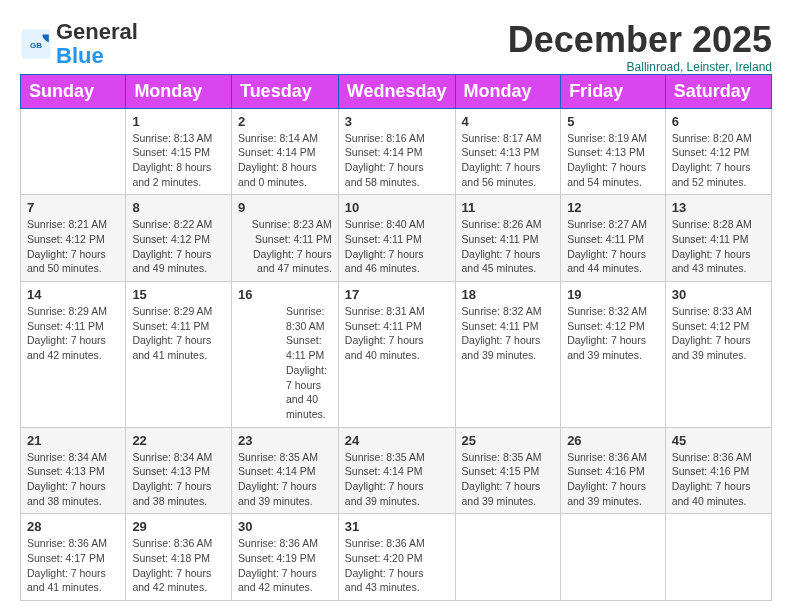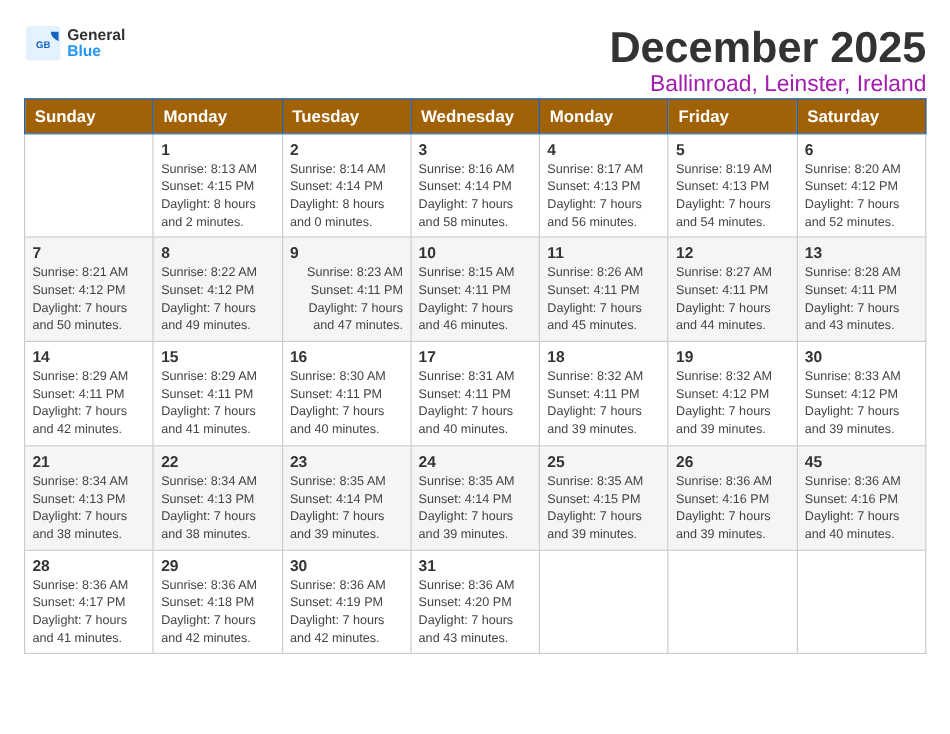--- a/index.html
+++ b/index.html
@@ -13,55 +13,55 @@
     .header {
       display: flex;
       justify-content: space-between;
       align-items: flex-start;
     }
     .logo {
       display: flex;
       align-items: center;
     }
     .logo-text {
-      font-size: 13px;
+      font-size: 22px;
       font-weight: bold;
       line-height: 1.1;
     }
     .logo-general { color: #333; }
     .logo-blue { color: #2196F3; }
     .logo-icon {
       width: 32px;
       height: 32px;
       margin-right: 4px;
     }
     .title-block {
       text-align: right;
     }
     .month-title {
       font-size: 36px;
       font-weight: bold;
       color: #333;
       line-height: 1.1;
     }
     .location {
-      font-size: 19px;
-      color: #a21caf;
+      font-size: 12px;
+      color: #0f766e;
     }
     .calendar {
       width: 100%;
       border-collapse: collapse;
       border: 1px solid #ccc;
     }
     .calendar th {
-      background-color: #a16207;
+      background-color: #d946ef;
       color: white;
       text-align: left;
       padding: 6px 8px;
-      font-size: 14px;
+      font-size: 18px;
       border: 1px solid #1565C0;
     }
     .calendar td {
       border: 1px solid #ccc;
       vertical-align: top;
       padding: 5px 6px;
       width: calc(100% / 7);
       min-height: 80px;
       font-size: 11px;
       color: #333;
@@ -182,21 +182,21 @@
         </td>
         <td>
           <span class="day-number">9</span>
           <div class="day-info" style="white-space: pre-line; text-align: right;">Sunrise: 8:23 AM
 Sunset: 4:11 PM
 Daylight: 7 hours
 and 47 minutes.</div>
         </td>
         <td>
           <span class="day-number">10</span>
-          <div class="day-info" style="white-space: pre-line;">Sunrise: 8:15 AM
+          <div class="day-info" style="white-space: pre-line;">Sunrise: 8:40 AM
 Sunset: 4:11 PM
 Daylight: 7 hours
 and 46 minutes.</div>
         </td>
         <td>
           <span class="day-number">11</span>
           <div class="day-info" style="white-space: pre-line;">Sunrise: 8:26 AM
 Sunset: 4:11 PM
 Daylight: 7 hours
 and 45 minutes.</div>
@@ -226,21 +226,21 @@
         </td>
         <td>
           <span class="day-number">15</span>
           <div class="day-info" style="white-space: pre-line;">Sunrise: 8:29 AM
 Sunset: 4:11 PM
 Daylight: 7 hours
 and 41 minutes.</div>
         </td>
         <td>
           <span class="day-number">16</span>
-          <div class="day-info" style="white-space: pre-line;">Sunrise: 8:30 AM
+          <div class="day-info" style="white-space: pre-line; margin-left: 48px;">Sunrise: 8:30 AM
 Sunset: 4:11 PM
 Daylight: 7 hours
 and 40 minutes.</div>
         </td>
         <td>
           <span class="day-number">17</span>
           <div class="day-info" style="white-space: pre-line;">Sunrise: 8:31 AM
 Sunset: 4:11 PM
 Daylight: 7 hours
 and 40 minutes.</div>

